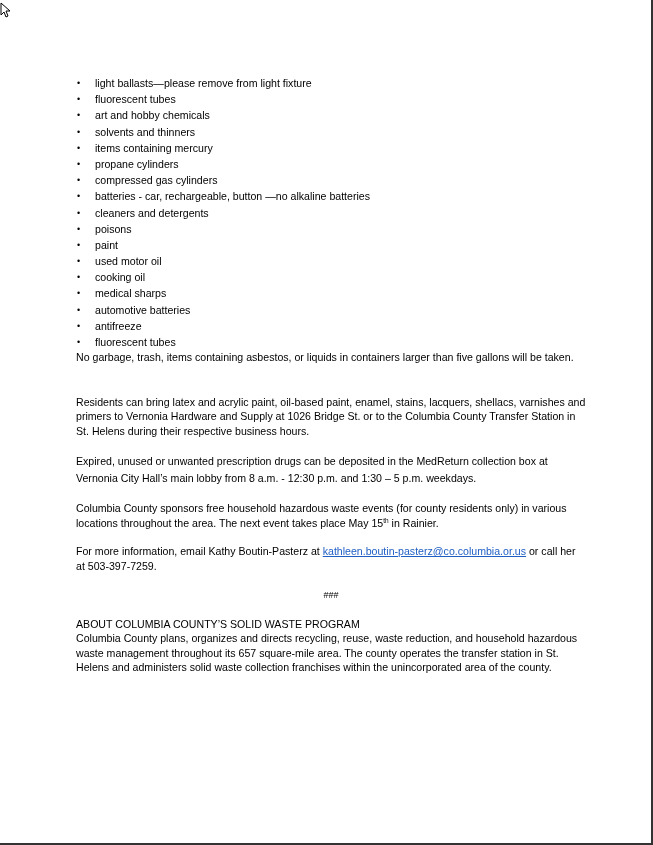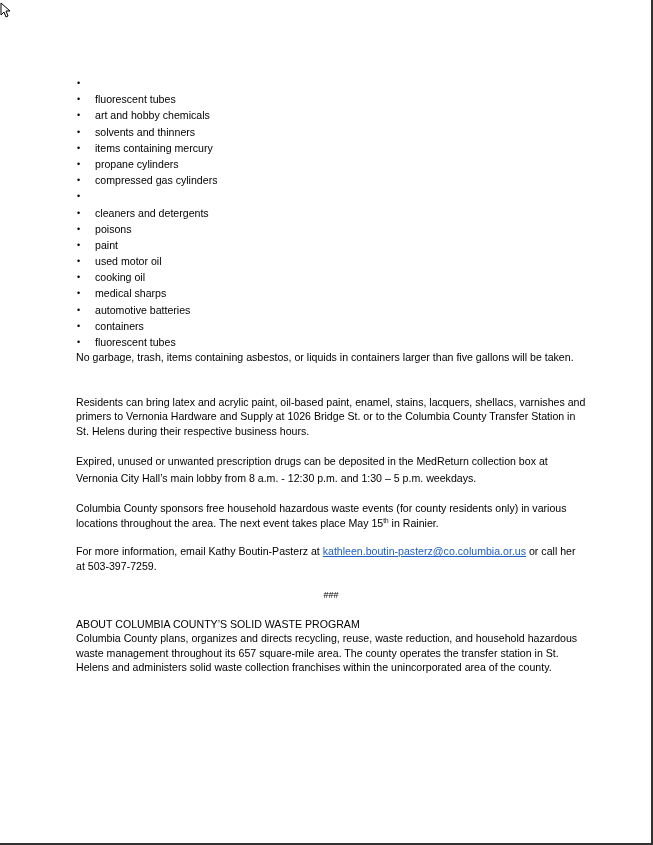--- a/index.html
+++ b/index.html
@@ -90,36 +90,36 @@
 <body>
 
 <div class="page">
 
   <svg class="cursor" viewBox="0 0 12 16">
     <path d="M1 1 L1 13 L4 10 L6 15 L8 14 L6 9 L10 9 Z" fill="#ffffff" stroke="#000000" stroke-width="1"></path>
   </svg>
 
   <div class="content">
     <ul class="items" id="items-list">
-        <li><span class="bullet">•</span></li>
+        <li><span class="bullet">•</span><span>light ballasts—please remove from light fixture</span></li>
         <li><span class="bullet">•</span><span>fluorescent tubes</span></li>
         <li><span class="bullet">•</span><span>art and hobby chemicals</span></li>
         <li><span class="bullet">•</span><span>solvents and thinners</span></li>
         <li><span class="bullet">•</span><span>items containing mercury</span></li>
         <li><span class="bullet">•</span><span>propane cylinders</span></li>
         <li><span class="bullet">•</span><span>compressed gas cylinders</span></li>
-        <li><span class="bullet">•</span></li>
+        <li><span class="bullet">•</span><span>batteries - car, rechargeable, button —no alkaline batteries</span></li>
         <li><span class="bullet">•</span><span>cleaners and detergents</span></li>
         <li><span class="bullet">•</span><span>poisons</span></li>
         <li><span class="bullet">•</span><span>paint</span></li>
         <li><span class="bullet">•</span><span>used motor oil</span></li>
         <li><span class="bullet">•</span><span>cooking oil</span></li>
         <li><span class="bullet">•</span><span>medical sharps</span></li>
         <li><span class="bullet">•</span><span>automotive batteries</span></li>
-        <li><span class="bullet">•</span><span>containers</span></li>
+        <li><span class="bullet">•</span><span>antifreeze</span></li>
         <li><span class="bullet">•</span><span>fluorescent tubes</span></li>
       </ul>
 
     <p class="p1">No garbage, trash, items containing asbestos, or liquids in containers larger than five gallons will be taken.</p>
 
     <p class="p2">Residents can bring latex and acrylic paint, oil-based paint, enamel, stains, lacquers, shellacs, varnishes and primers to Vernonia Hardware and Supply at 1026 Bridge St. or to the Columbia County Transfer Station in St. Helens during their respective business hours.</p>
 
     <p class="p3">Expired, unused or unwanted prescription drugs can be deposited in the MedReturn collection box at Vernonia City Hall’s main lobby from 8 a.m. - 12:30 p.m. and 1:30 – 5 p.m. weekdays.</p>
 
     <p class="p4"><span>Columbia County sponsors free household hazardous waste events (for county residents only) in various locations throughout the area. The next event takes place May 15</span><sup>th</sup><span> in Rainier.</span></p>

